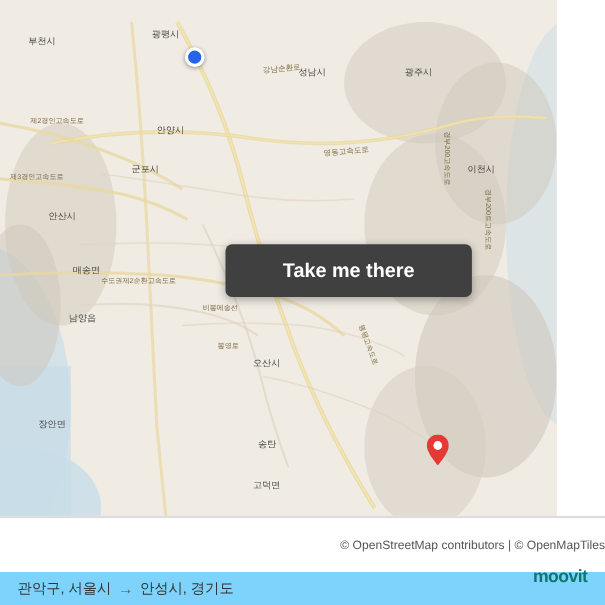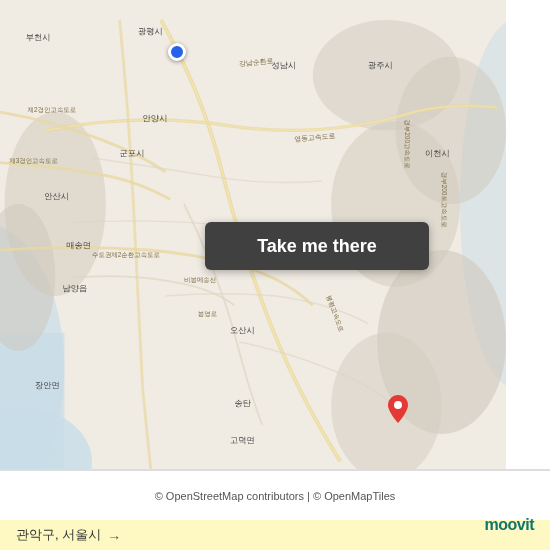--- a/index.html
+++ b/index.html
@@ -88,32 +88,32 @@
       height: 100%;
     }
 
     
     #attribution-bar {
       width: 550px;
       height: 50px;
       background: white;
       display: flex;
       align-items: center;
-      justify-content: center;
+      justify-content: flex-end;
       font-size: 11px;
       color: #555;
       border-top: 1px solid #ddd;
       position: relative;
       z-index: 20;
     }
 
     
     #bottom-info {
       width: 550px;
-      background: #fef9c3;
+      background: #7dd3fc;
       padding: 6px 16px;
       display: flex;
       align-items: center;
       font-size: 13px;
       color: #333;
       gap: 6px;
     }
 
     .arrow-icon {
       display: inline-block;
@@ -244,15 +244,16 @@
   <button id="take-me-there-btn">Take me there</button>
 </div>
 
 <div id="footer-bar">
   <div id="attribution-bar">
     <span>© OpenStreetMap contributors | © OpenMapTiles</span>
   </div>
   <div id="bottom-info">
     <span>관악구, 서울시</span>
     <span class="arrow-icon">→</span>
+    <span>안성시, 경기도</span>
   </div>
   <div id="moovit-logo">moovit</div>
 </div>
 
 </body></html>

